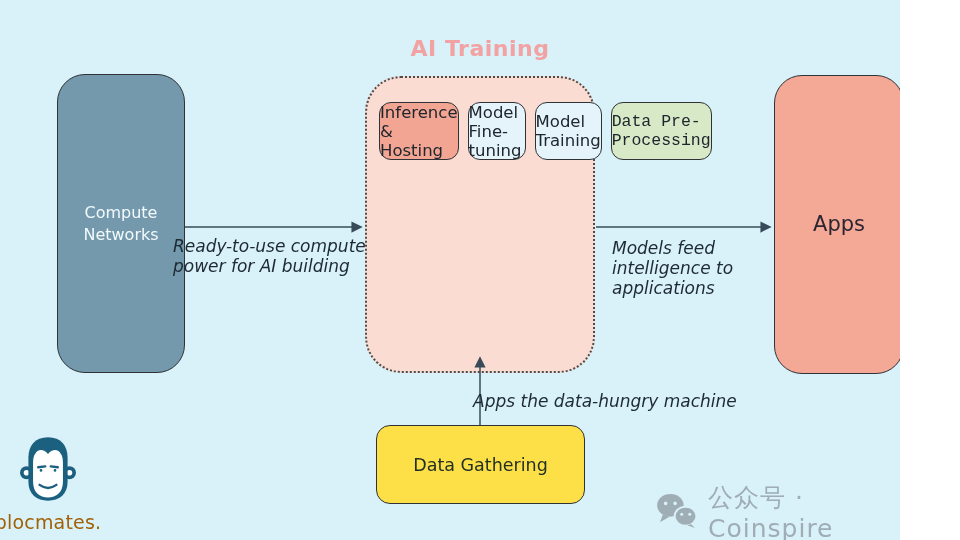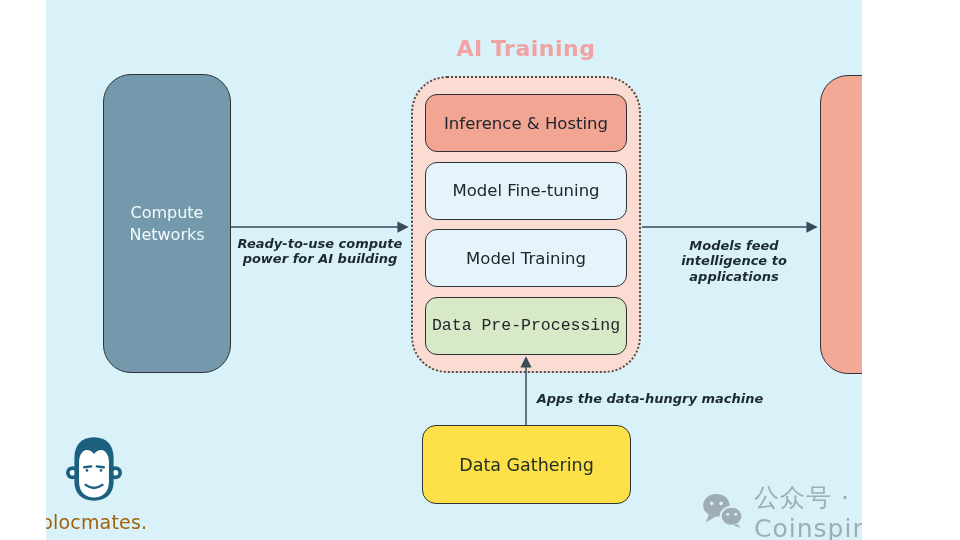--- a/index.html
+++ b/index.html
@@ -1,62 +1,62 @@
 <!DOCTYPE html>
 <html><head>
 <meta charset="utf-8">
 <style>
   * { margin: 0; padding: 0; box-sizing: border-box; }
   html, body { width: 960px; height: 540px; overflow: hidden; }
   body { font-family: "DejaVu Sans", "Liberation Sans", sans-serif; }
 
   .canvas {
-    position: relative; width: 816px; height: 540px;
-    background: #d9f1f8; overflow: hidden; margin-left: 46px;
+    position: relative; width: 900px; height: 540px;
+    background: #d9f1f8; overflow: hidden;
   }
 
   .diagram-title {
     position: absolute; left: 365px; top: 36px; width: 230px;
     text-align: center; font-size: 22px; font-weight: 700;
     letter-spacing: 0.5px; color: #f2a2a2;
   }
 
   .big-node {
     position: absolute; display: flex; align-items: center; justify-content: center;
     border: 1.5px solid #2f3338; border-radius: 28px;
     text-align: center; font-size: 16px; line-height: 1.35;
     white-space: pre-line;
   }
   .node-compute { left: 57px; top: 74px; width: 128px; height: 299px; color: #f2fafc; }
-  .node-apps    { left: 774px; top: 75px; width: 130px; height: 299px; color: #2c2530; font-size: 14px; }
+  .node-apps    { left: 774px; top: 75px; width: 130px; height: 299px; color: #2c2530; font-size: 21px; }
 
   .training-group {
     position: absolute; left: 365px; top: 76px; width: 230px; height: 297px;
     border: 2px dotted #4c4c4c; border-radius: 36px;
-    padding: 16px 12px; display: flex; flex-direction: column; gap: 9px; justify-content: space-between;
+    padding: 24px 12px; display: flex; flex-direction: row; gap: 9px;
   }
   .pipeline-step {
     height: 58px; flex: 0 0 58px;
     border: 1.5px solid #2f3338; border-radius: 12px;
     display: flex; align-items: center; justify-content: center;
     font-size: 16.5px; color: #20262e;
   }
 
   .node-gathering {
     position: absolute; left: 376px; top: 425px; width: 209px; height: 79px;
     border: 1.5px solid #2f3338; border-radius: 14px;
     display: flex; align-items: center; justify-content: center;
     font-size: 17.5px; color: #223024;
   }
 
   .edges-overlay { position: absolute; left: 0; top: 0; width: 960px; height: 540px; pointer-events: none; }
 
   .edge-label {
-    position: absolute; font-style: italic; font-size: 13px; font-weight: 700;
-    color: #1d2a33; text-align: center; line-height: 1.18; white-space: pre-line;
+    position: absolute; font-style: italic; font-size: 17px; font-weight: 400;
+    color: #1d2a33; text-align: left; line-height: 1.18; white-space: pre-line;
   }
   .label-compute  { left: 173px; top: 236px; width: 202px; }
   .label-apps     { left: 612px; top: 238px; width: 152px; }
   .label-gather   { left: 473px; top: 391px; width: 262px; white-space: nowrap; }
 
   .brand-footer {
     position: absolute; left: 17px; top: 433px; width: 62px;
     display: flex; flex-direction: column; align-items: center; gap: 2px;
   }
   .brand-wordmark { font-size: 19px; font-weight: 400; color: #a16207; letter-spacing: 0.2px; }

